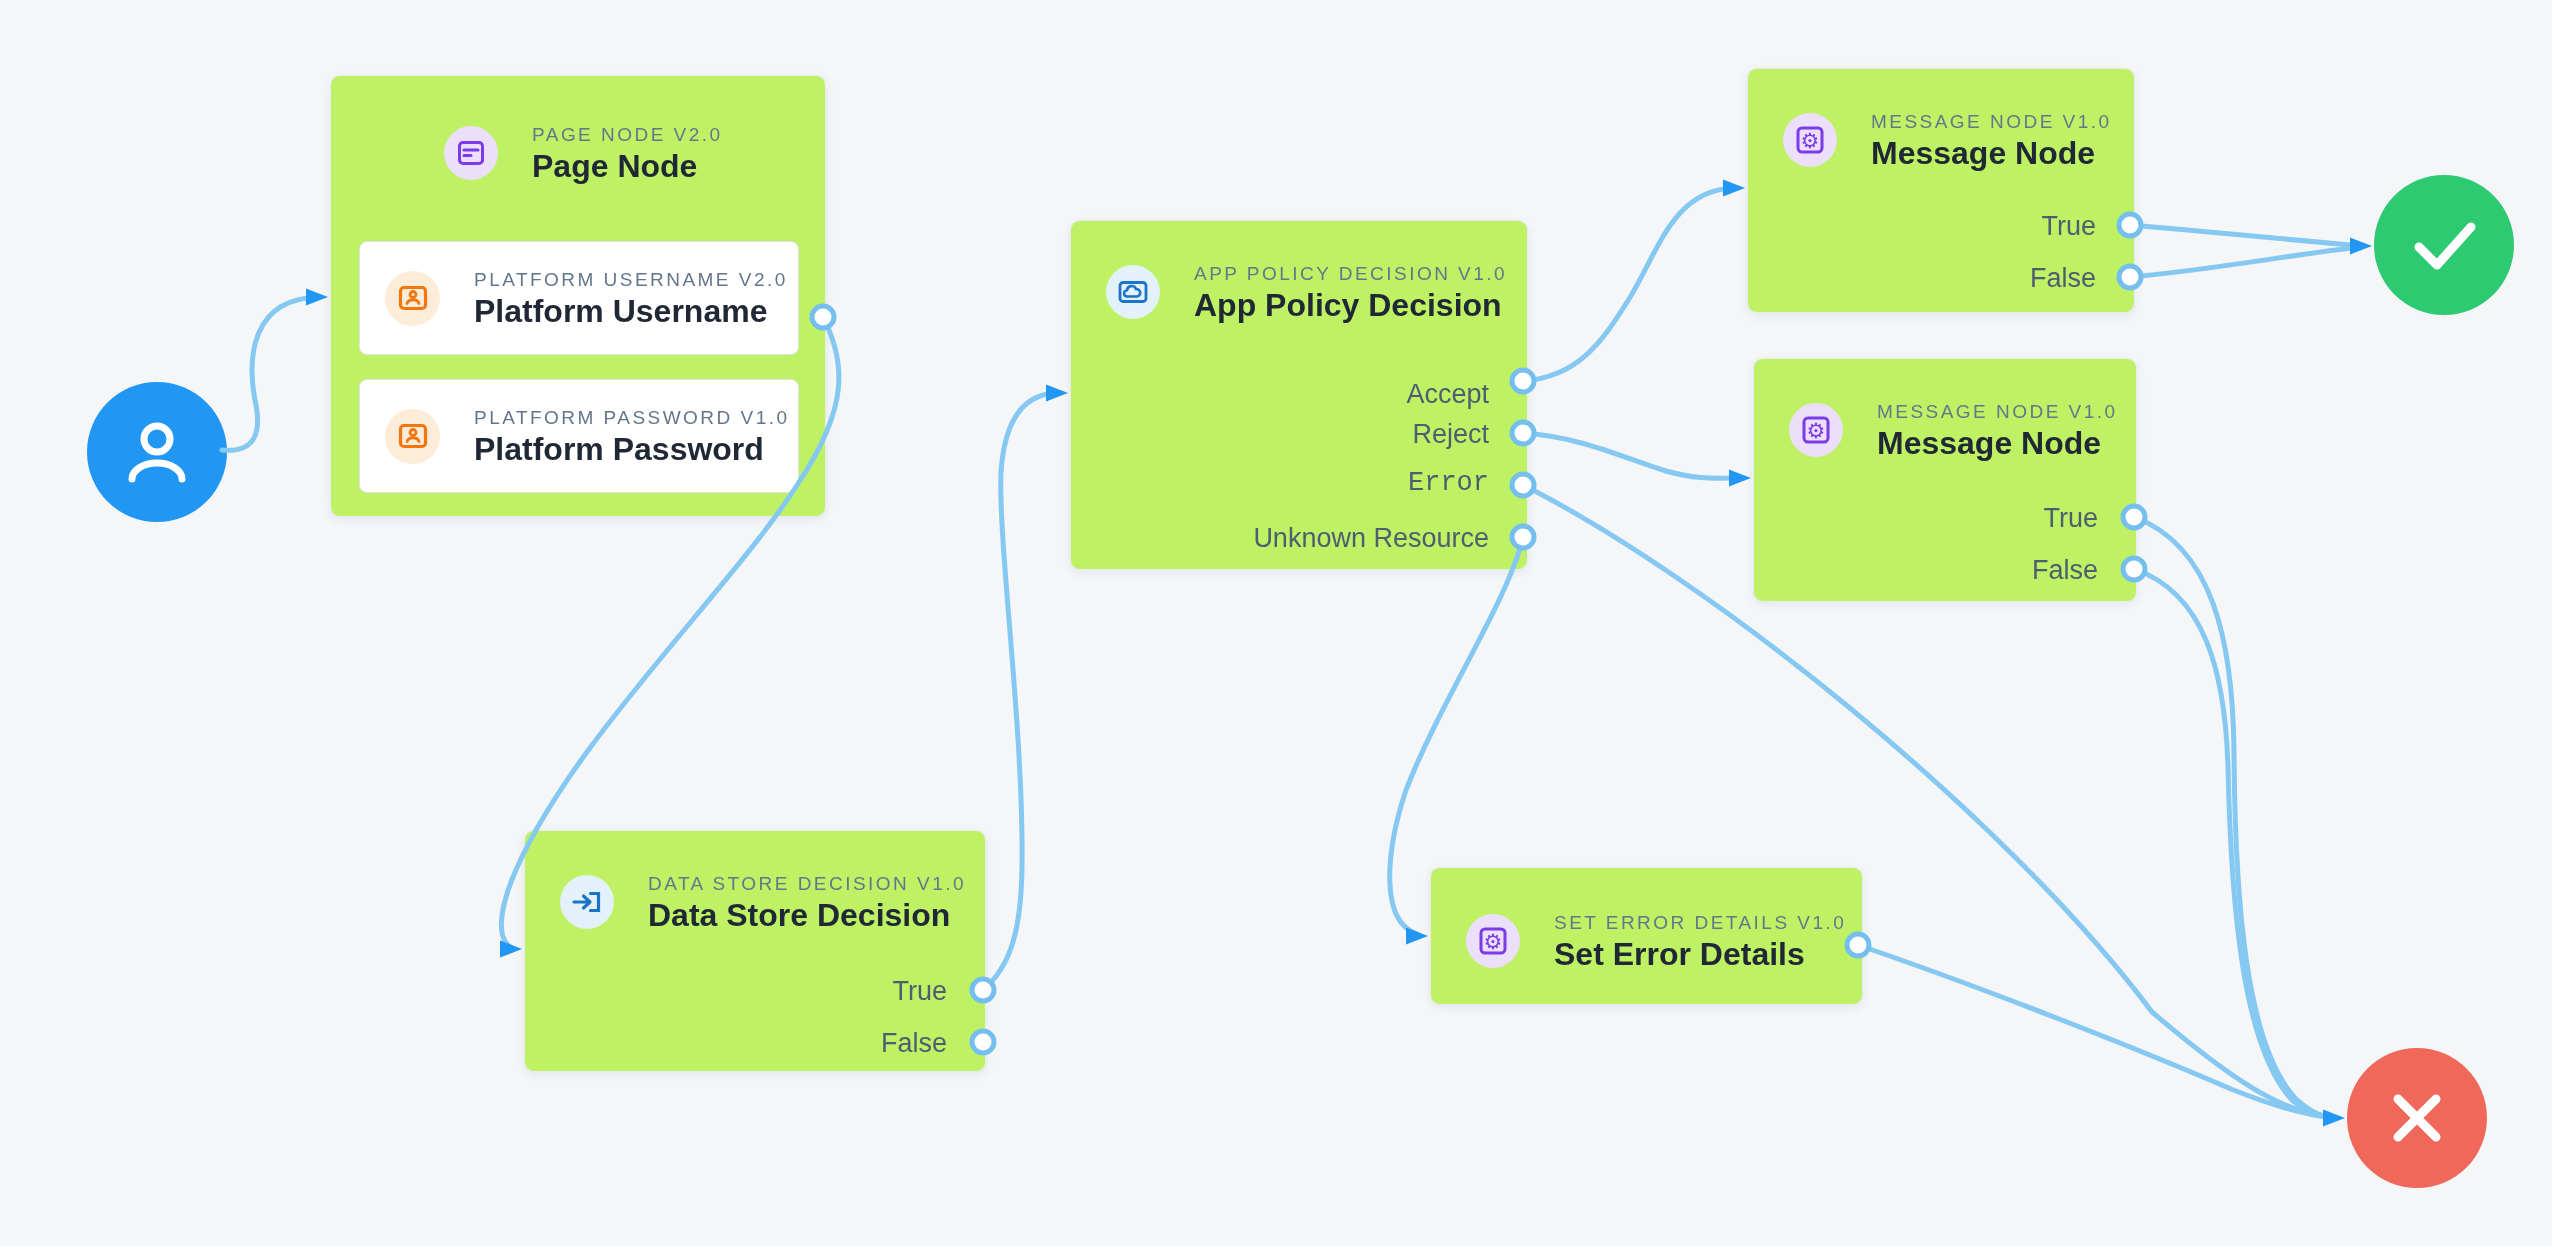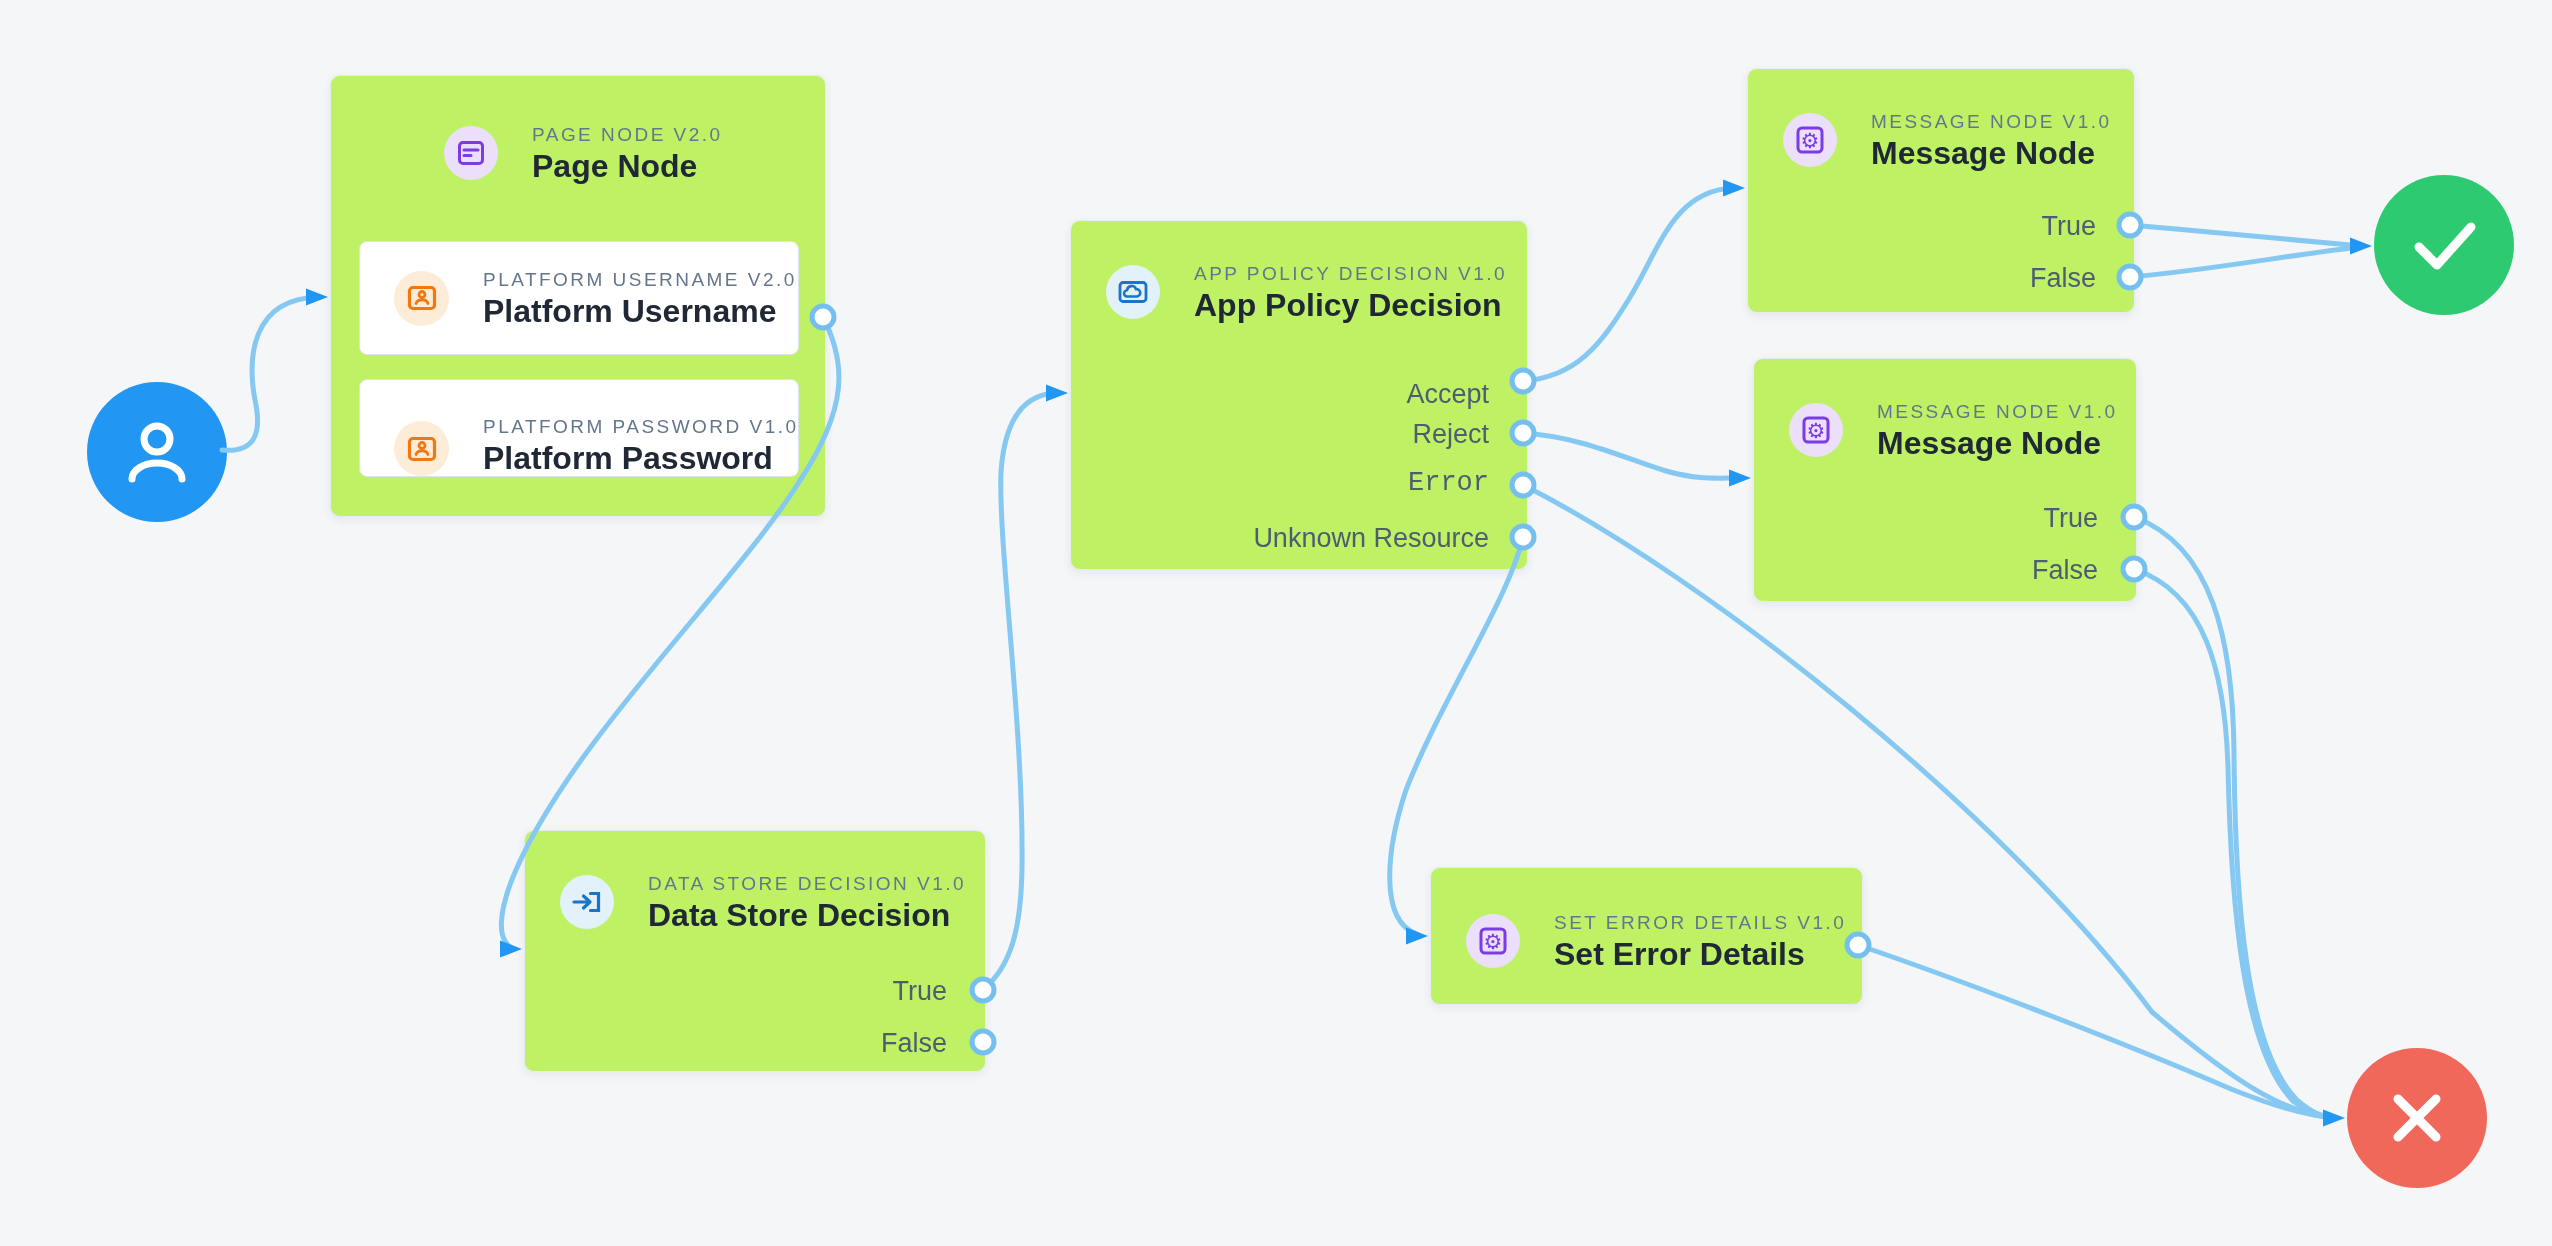--- a/index.html
+++ b/index.html
@@ -13,21 +13,21 @@
   .page-card .card-header{padding-left:113px;padding-top:46px;}
   .seterror-card .card-header{padding-top:42px;}
   .icon-circle{width:54px;height:54px;border-radius:50%;flex:0 0 54px;
                display:flex;align-items:center;justify-content:center;}
   .bg-purple{background:#ecdffb;}
   .bg-orange{background:#fdecd8;}
   .bg-blue{background:#e3f1fb;}
   .type-label{font-size:19px;letter-spacing:.13em;color:#63768b;white-space:nowrap;line-height:26px;}
   .node-title{font-size:32px;font-weight:700;color:#1f2834;white-space:nowrap;line-height:36px;}
   .subcard{position:absolute;background:#ffffff;border:1.5px solid #dde3ea;border-radius:8px;
-           box-sizing:border-box;display:flex;align-items:center;gap:34px;padding-left:34px;}
+           box-sizing:border-box;display:flex;align-items:center;gap:34px;padding-left:25px;}
   .subcard .icon-circle{width:55px;height:55px;flex:0 0 55px;}
   .output-label{position:absolute;right:38px;height:34px;line-height:34px;
                 font-size:27px;color:#4e5d6f;white-space:nowrap;}
   .terminal{position:absolute;width:140px;height:140px;border-radius:50%;z-index:2;
             display:flex;align-items:center;justify-content:center;}
   .t-start{background:#2196f3;}
   .t-success{background:#2eca72;}
   .t-failure{background:#f0685a;}
 </style>
 </head>
@@ -104,21 +104,21 @@
           <circle cx="18" cy="14.5" r="3" fill="none" stroke="#f1770e" stroke-width="2.8"></circle>
           <path d="M12 23.5 a6.2 5 0 0 1 12 0" fill="none" stroke="#f1770e" stroke-width="2.8" stroke-linecap="round"></path>
         </svg>
       </span>
       <div>
         <div class="type-label">PLATFORM USERNAME V2.0</div>
         <div class="node-title">Platform Username</div>
       </div>
     </div>
 
-    <div class="subcard" style="left:28px;top:303px;width:440px;height:98px;align-items:flex-end;">
+    <div class="subcard" style="left:28px;top:303px;width:440px;height:114px;">
       <span class="icon-circle bg-orange">
         <svg width="36" height="36" viewBox="0 0 36 36">
           <rect x="5.5" y="7.5" width="25" height="21" rx="3.5" fill="none" stroke="#f1770e" stroke-width="3.2"></rect>
           <circle cx="18" cy="14.5" r="3" fill="none" stroke="#f1770e" stroke-width="2.8"></circle>
           <path d="M12 23.5 a6.2 5 0 0 1 12 0" fill="none" stroke="#f1770e" stroke-width="2.8" stroke-linecap="round"></path>
         </svg>
       </span>
       <div>
         <div class="type-label">PLATFORM PASSWORD V1.0</div>
         <div class="node-title">Platform Password</div>

